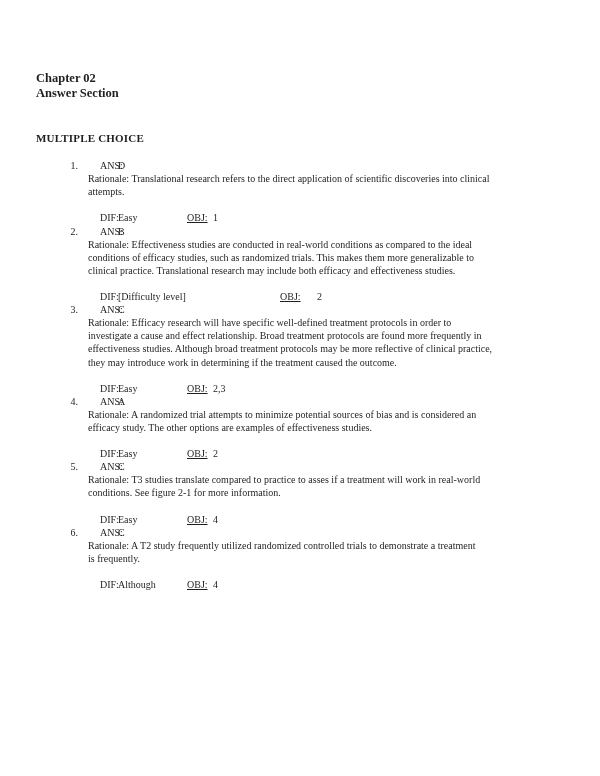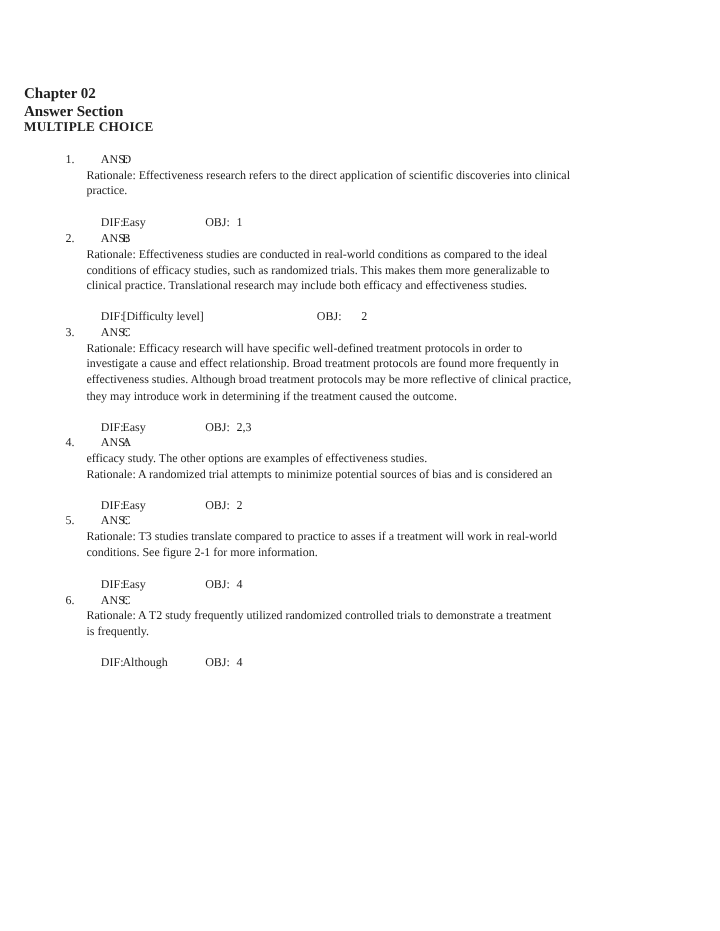--- a/index.html
+++ b/index.html
@@ -2,32 +2,32 @@
 <html><head>
 <meta charset="utf-8">
 <style>
   * { margin: 0; padding: 0; box-sizing: border-box; }
   html, body { background: #ffffff; }
   .page {
     position: relative;
     width: 600px;
     height: 776px;
     background: #ffffff;
-    padding: 71px 36px 0 20px;
+    padding: 71px 36px 0 36px;
     font-family: "Liberation Serif", "DejaVu Serif", serif;
     color: #1f1f1f;
     overflow: hidden;
   }
   .doc-title {
     font-size: 12.5px;
     line-height: 14.5px;
     font-weight: bold;
   }
   .mc-heading {
-    margin-top: 0;
+    margin-top: 32px;
     font-size: 11px;
     line-height: 13.1px;
     font-weight: bold;
     letter-spacing: 0.2px;
   }
   .items {
     margin-top: 14px;
     font-size: 10px;
     line-height: 13.1px;
   }
@@ -38,21 +38,21 @@
     text-align: right;
     flex: 0 0 52px;
   }
   .item-body { flex: 1 1 auto; min-width: 0; }
   .rline { white-space: nowrap; height: 13.1px; }
   .spacer { height: 13.1px; }
   .tabline { position: relative; height: 13.1px; }
   .tabline span { position: absolute; top: 0; white-space: nowrap; }
   .t0   { left: 12px; }
   .t30  { left: 30px; }
-  .t99  { left: 99px; }
+  .t99  { left: 99px; text-decoration: underline; }
   .t125 { left: 125px; }
   .tabline.wide .t99  { left: 192px; }
   .tabline.wide .t125 { left: 229px; }
 </style>
 </head>
 <body>
 
 <div class="page">
 
   <div class="doc-title">
@@ -66,23 +66,23 @@
 
       <div class="item">
         <div class="item-num">1.</div>
         <div class="item-body">
           <div class="tabline">
             <span class="t0">ANS:</span>
             <span class="t30">D</span>
           </div>
           <div>
 
-              <div class="rline">Rationale: Effectiveness research refers to the direct application of scientific discoveries into clinical</div>
-
-              <div class="rline">practice.</div>
+              <div class="rline">Rationale: Translational research refers to the direct application of scientific discoveries into clinical</div>
+
+              <div class="rline">attempts.</div>
             </div>
           <div class="spacer"></div>
           <div class="tabline normal">
             <span class="t0">DIF:</span>
             <span class="t30">Easy</span>
             <span class="t99">OBJ:</span>
             <span class="t125">1</span>
           </div>
         </div>
       </div>
@@ -141,23 +141,23 @@
 
       <div class="item">
         <div class="item-num">4.</div>
         <div class="item-body">
           <div class="tabline">
             <span class="t0">ANS:</span>
             <span class="t30">A</span>
           </div>
           <div>
 
+              <div class="rline">Rationale: A randomized trial attempts to minimize potential sources of bias and is considered an</div>
+
               <div class="rline">efficacy study. The other options are examples of effectiveness studies.</div>
-
-              <div class="rline">Rationale: A randomized trial attempts to minimize potential sources of bias and is considered an</div>
             </div>
           <div class="spacer"></div>
           <div class="tabline normal">
             <span class="t0">DIF:</span>
             <span class="t30">Easy</span>
             <span class="t99">OBJ:</span>
             <span class="t125">2</span>
           </div>
         </div>
       </div>

